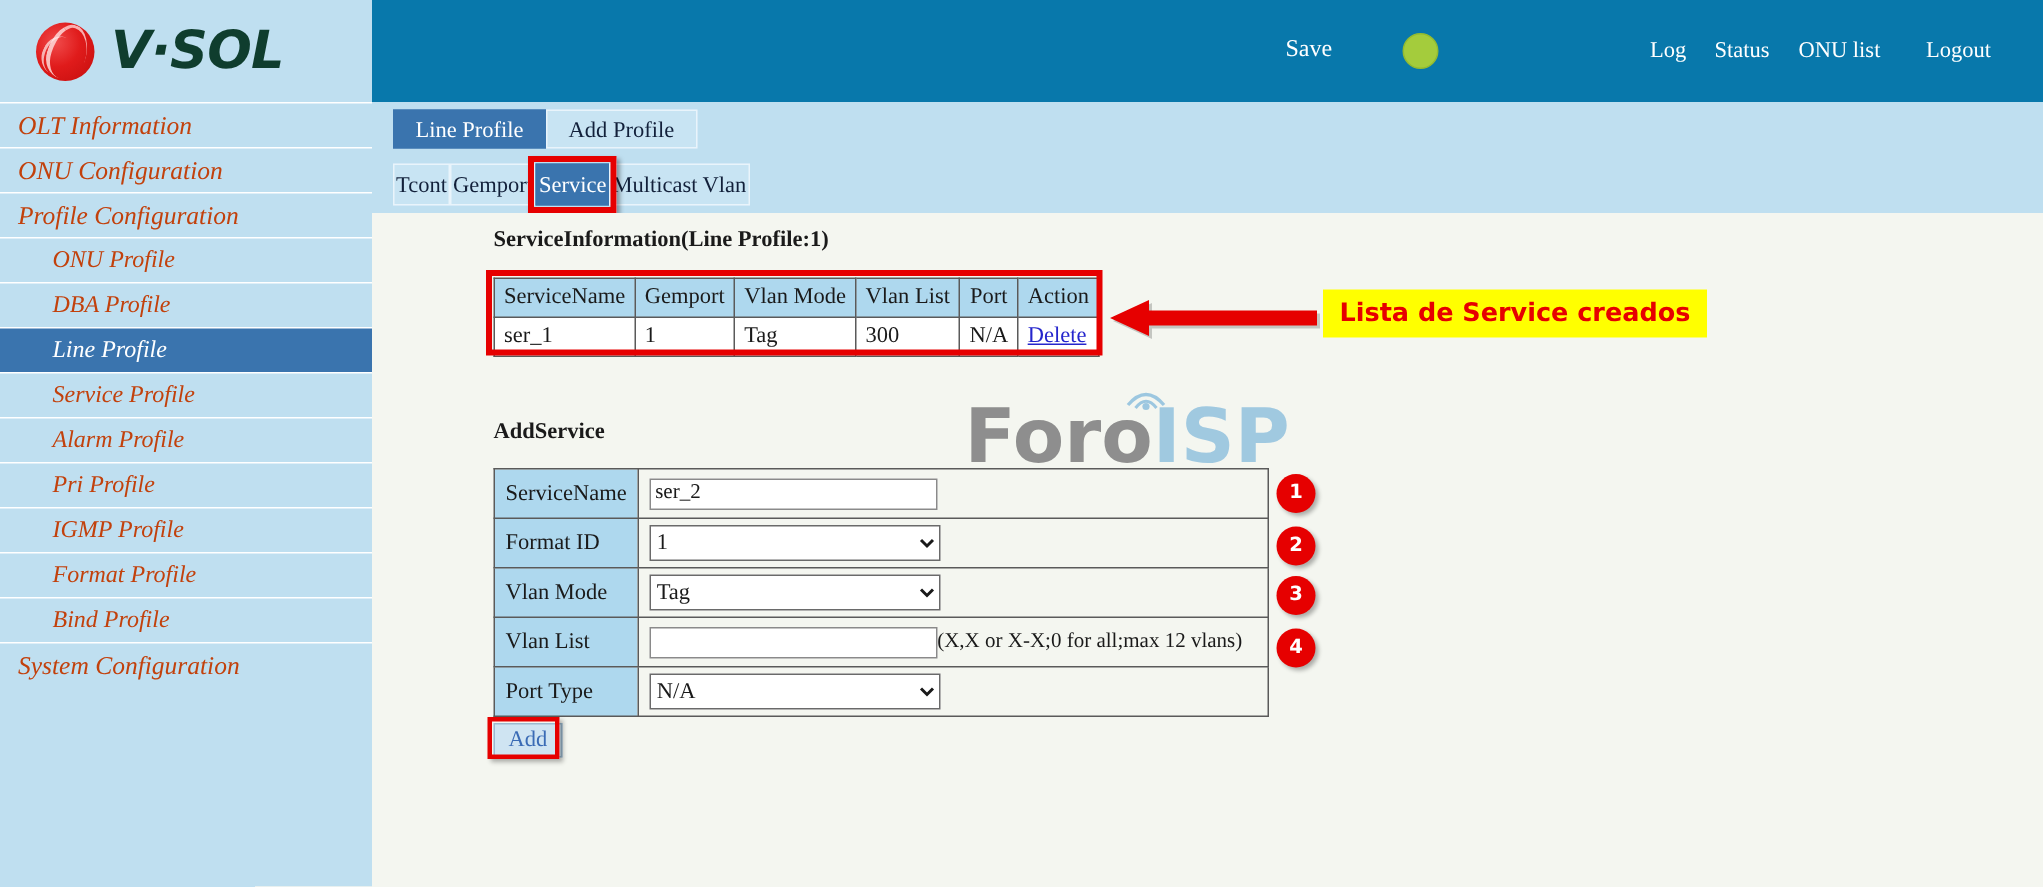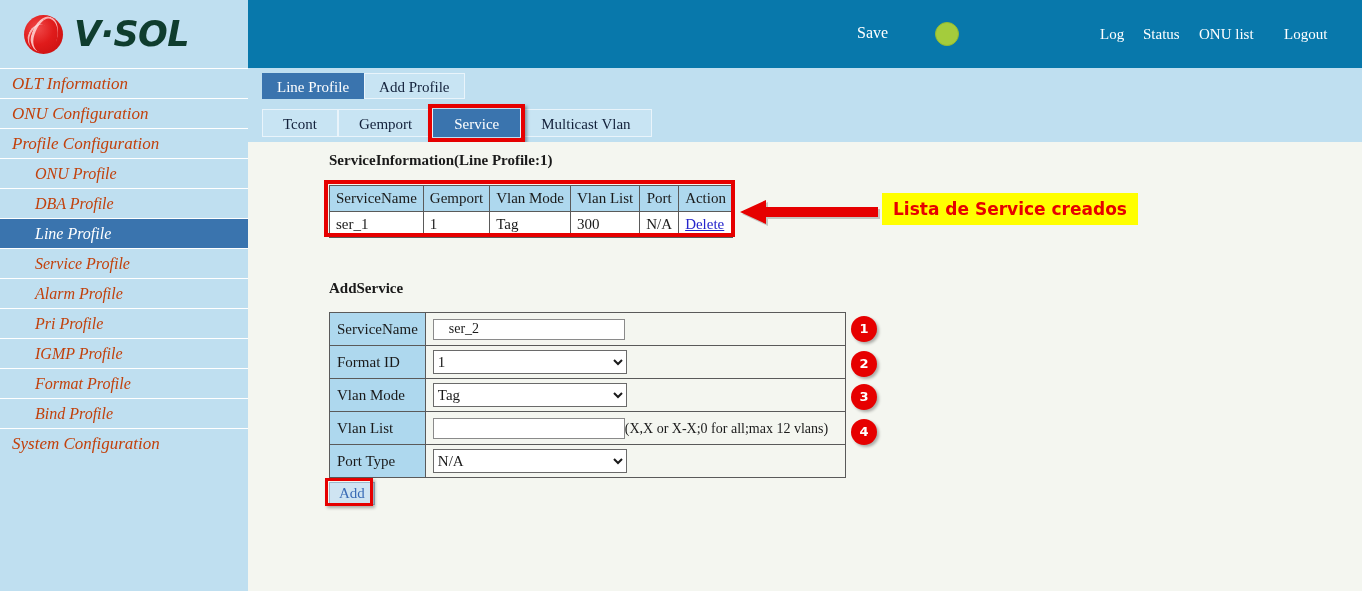--- a/index.html
+++ b/index.html
@@ -118,21 +118,21 @@
   .tab {
     height: 26px; line-height: 26px;
     padding: 0 14px;
     font-size: 15px;
     color: #12203a;
     background: #c8e4f3;
     border: 1px solid #e9f4fb;
     cursor: pointer;
     white-space: nowrap;
   }
-  #tabbar2 .tab { height: 28px; line-height: 28px; padding: 0 20px; }
+  #tabbar2 .tab { height: 28px; line-height: 28px; padding: 0 1px; }
   .tab.active { background: #3a74ae; color: #ffffff; border-color: #3a74ae; }
   .tab-wrap { position: relative; display: inline-block; }
   .redbox {
     position: absolute; left: -5px; top: -5px; right: -5px; bottom: -5px;
     border: 4px solid #e60000;
     pointer-events: none;
     box-shadow: 2px 2px 3px rgba(0,0,0,.35);
   }
 
   
@@ -216,21 +216,21 @@
   table.formgrid td.lbl {
     background: #aed8ee;
     width: 94px;
   }
   table.formgrid td.fld { width: 420px; }
   input.txt {
     width: 192px; height: 21px;
     font-family: "Liberation Serif", serif;
     font-size: 14px;
     border: 1px solid #8a8a8a;
-    padding: 1px 15px;
+    padding: 1px 3px;
     background: #ffffff;
     color: #1a1a1a;
   }
   select.sel {
     width: 194px; height: 24px;
     font-family: "Liberation Serif", serif;
     font-size: 15px;
     border: 1px solid #6a6a6a;
     background: #ffffff;
     color: #1a1a1a;
@@ -363,20 +363,28 @@
 
     <svg id="callout-arrow" width="140" height="30" viewBox="0 0 140 30">
       <g transform="translate(2,2)" opacity="0.3">
         <polygon points="0,12 26,0 26,7 138,7 138,17 26,17 26,24" fill="#555"></polygon>
       </g>
       <polygon points="0,12 26,0 26,7 138,7 138,17 26,17 26,24" fill="#e60000"></polygon>
     </svg>
 
     <div id="callout-box">Lista de Service creados</div>
 
+    <div id="watermark">
+      <svg width="32" height="22" viewBox="0 0 32 22" style="position:absolute;left:105px;top:-8px">
+        <path d="M4 16 Q16 2 28 16" stroke="#9cc7e0" stroke-width="2.2" fill="none"></path>
+        <path d="M9 18 Q16 9 23 18" stroke="#9cc7e0" stroke-width="2" fill="none"></path>
+        <circle cx="16" cy="17" r="2.4" fill="#9cc7e0"></circle>
+      </svg>
+      <span class="wm-foro">Foro</span><span class="wm-isp">ISP</span>
+    </div>
 
     <div class="section-title" id="addservice-title">AddService</div>
 
     <div id="form-wrap">
       <table class="formgrid">
         <tbody>
             <tr>
           <td class="lbl">ServiceName</td>
           <td class="fld">
             <input class="txt" type="text" value="ser_2" style="">

